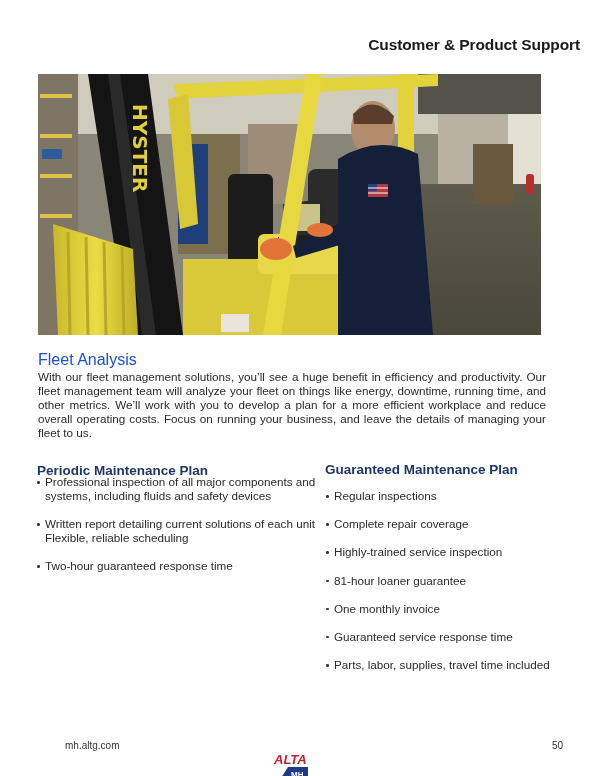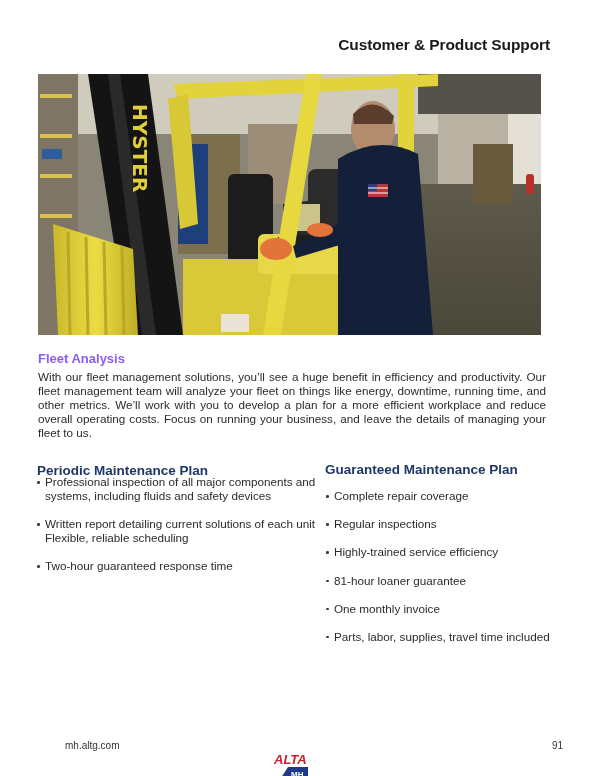--- a/index.html
+++ b/index.html
@@ -1,32 +1,32 @@
 <!DOCTYPE html>
 <html><head>
   <meta charset="utf-8">
   <style>
     * { box-sizing: border-box; margin: 0; padding: 0; }
     html, body { width: 600px; height: 776px; background: #ffffff; overflow: hidden; }
     body { position: relative; font-family: "Liberation Sans", "DejaVu Sans", sans-serif; color: #2b2b2b; }
 
     .page-header {
-      position: absolute; right: 50px; top: 36px;
+      position: absolute; right: 20px; top: 36px;
       font-size: 15.5px; font-weight: bold; color: #1a1a1a; letter-spacing: -0.1px;
     }
 
     .photo {
       position: absolute; left: 38px; top: 74px; width: 503px; height: 261px;
       overflow: hidden; background: #6b6a5c;
     }
     .photo svg { display: block; }
 
     .section-title {
       position: absolute; left: 38px; top: 351px;
-      font-size: 13px; font-weight: bold; color: #8b5cf6;
+      font-size: 16px; font-weight: normal; color: #1d4ed8;
     }
     .intro {
       position: absolute; left: 38px; top: 370px; width: 508px;
       font-size: 11.7px; line-height: 14px; color: #2b2b2b; text-align: justify;
     }
 
     .plan-title {
       position: absolute; font-size: 13.5px; font-weight: bold; color: #1f3668;
     }
     .plan-left-title { left: 37px; top: 463px; }
@@ -132,31 +132,32 @@
 
 <div class="plan-title plan-left-title">Periodic Maintenance Plan</div>
 <ul class="bullets bullets-left">
   <li>Professional inspection of all major components and systems, including fluids and safety devices</li>
   <li>Written report detailing current solutions of each unit Flexible, reliable scheduling</li>
   <li>Two-hour guaranteed response time</li>
 </ul>
 
 <div class="plan-title plan-right-title">Guaranteed Maintenance Plan</div>
 <ul class="bullets bullets-right">
+  <li>Regular inspections</li>
   <li>Complete repair coverage</li>
-  <li>Regular inspections</li>
-  <li>Highly-trained service efficiency</li>
+  <li>Highly-trained service inspection</li>
   <li>81-hour loaner guarantee</li>
   <li>One monthly invoice</li>
+  <li>Guaranteed service response time</li>
   <li>Parts, labor, supplies, travel time included</li>
 </ul>
 
 <div class="footer-url">mh.altg.com</div>
 
 <div class="logo">
   <svg width="40" height="27" viewBox="0 0 40 27">
     <text x="2" y="12" font-family="Liberation Sans, sans-serif" font-weight="bold" font-style="italic" font-size="13" fill="#c8202f">ALTA</text>
     <polygon points="16,15 36,15 36,26 9,26" fill="#1f3a8a"></polygon>
     <text x="19" y="24.5" font-family="Liberation Sans, sans-serif" font-weight="bold" font-size="8" fill="#ffffff">MH</text>
   </svg>
 </div>
 
-<div class="footer-page">91</div>
+<div class="footer-page">50</div>
 
 </body></html>

